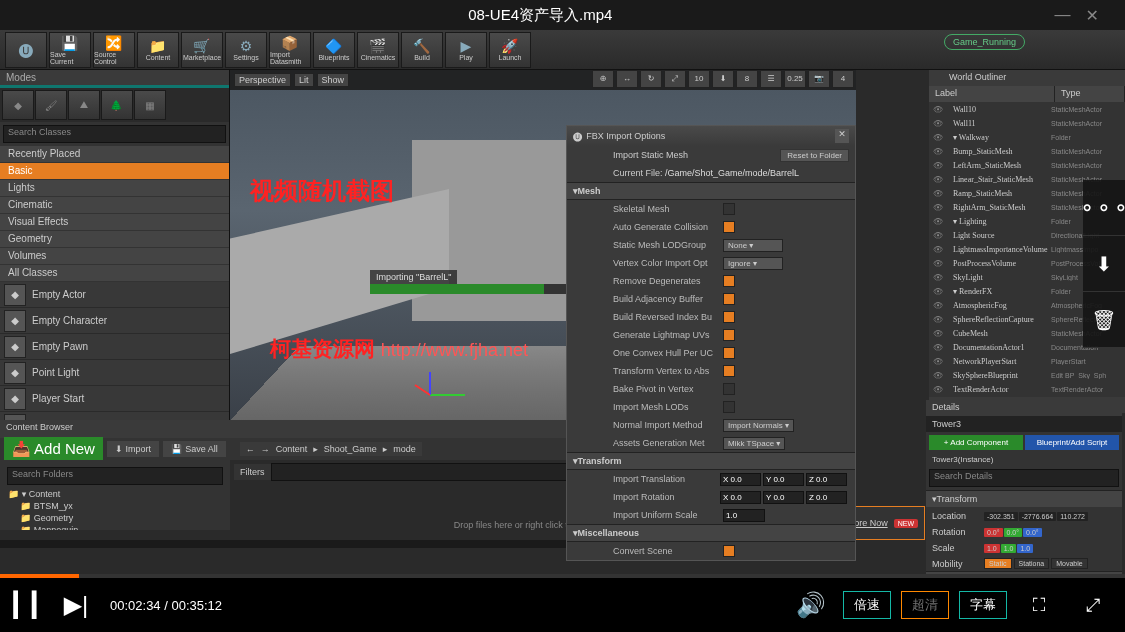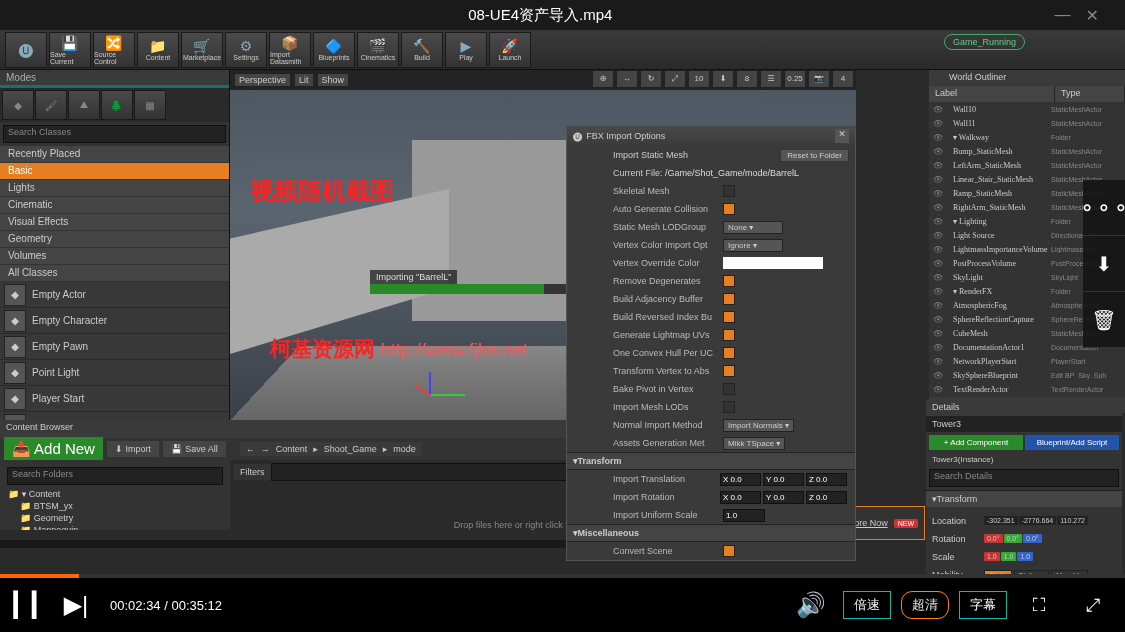--- a/index.html
+++ b/index.html
@@ -61,21 +61,21 @@
 .out-row .lbl { flex: 1; overflow: hidden; white-space: nowrap; font-size: 8px; padding-left: 8px; font-family: Liberation Serif, serif; }
 .out-row .typ { width: 70px; font-size: 7px; color: #888; overflow: hidden; }
 .out-footer { height: 16px; background: #3a3a3a; padding: 2px 6px; display: flex; font-size: 8px; }
 
 .details { position: absolute; right: 3px; top: 370px; width: 196px; bottom: 0; background: #333; font-size: 9px; color: #ccc; }
 .det-header { height: 16px; background: #3a3a3a; padding: 2px 6px; }
 .det-btns { display: flex; gap: 2px; padding: 3px; }
 .det-btn1 { flex: 1; padding: 3px; background: #2a8a2a; color: #fff; text-align: center; font-size: 8px; }
 .det-btn2 { flex: 1; padding: 3px; background: #2255aa; color: #fff; text-align: center; font-size: 8px; }
 .det-section { padding: 3px 6px; background: #444; border-top: 1px solid #222; }
-.det-row { display: flex; padding: 9px 6px; align-items: flex-start; height: 16px; gap: 2px; }
+.det-row { display: flex; padding: 2px 6px; align-items: flex-end; height: 16px; gap: 2px; }
 .det-vec { display: flex; gap: 1px; }
 .det-vec span { padding: 1px 3px; font-size: 7px; border-radius: 1px; }
 .vx { background: #cc3333; } .vy { background: #33aa33; } .vz { background: #3366cc; } .vn { background: #222; }
 .mob-btn { padding: 1px 4px; font-size: 7px; background: #333; border: 1px solid #222; }
 .mob-btn.active { background: #e67e22; }
 
 .content-browser { position: absolute; left: 0; top: 390px; width: 856px; bottom: 30px; background: #2a2a2a; font-size: 9px; color: #ccc; }
 .cb-tab { height: 18px; background: #3a3a3a; padding: 2px 6px; }
 .cb-toolbar { height: 22px; background: #333; display: flex; align-items: center; padding: 0 4px; gap: 4px; }
 .cb-btn-add { padding: 3px 8px; background: #2a8a2a; color: #fff; font-size: 15px; }
@@ -95,21 +95,21 @@
 .right-sidebar { position: absolute; right: 0; top: 180px; width: 42px; background: rgba(20,20,20,0.9); display: flex; flex-direction: column; z-index: 100; }
 .right-sidebar div { height: 56px; display: flex; align-items: center; justify-content: center; color: #fff; font-size: 20px; cursor: pointer; border-bottom: 1px solid #333; }
 
 .player-controls { position: absolute; bottom: 0; left: 0; right: 0; height: 54px; background: #000; display: flex; align-items: center; padding: 0 10px; color: #fff; }
 .progress-bar { position: absolute; bottom: 54px; left: 0; right: 0; height: 4px; background: #333; }
 .progress-fill { width: 7%; height: 100%; background: #ff6600; }
 .pc-btn { width: 36px; height: 36px; display: flex; align-items: center; justify-content: center; font-size: 24px; cursor: pointer; margin: 0 4px; }
 .pc-time { margin: 0 12px; font-size: 13px; }
 .pc-right { margin-left: auto; display: flex; gap: 10px; align-items: center; }
 .pc-chip { padding: 4px 10px; border: 1px solid #14b8a6; font-size: 13px; cursor: pointer; }
-.pc-chip.orange { border-color: #ff8800; color: #e5e5e5; border-radius: 11px; }
+.pc-chip.orange { border-color: #ff8800; color: #737373; }
 .game-badge { position: absolute; top: 4px; right: 100px; padding: 2px 8px; border: 1px solid #4a6; border-radius: 10px; color: #6c8; font-size: 9px; z-index: 60; }
 
 .status-bar { position: absolute; left: 0; bottom: 30px; width: 856px; height: 8px; background: #1a1a1a; }
 </style>
 </head>
 <body>
 
 <div class="top-bar">
   <span class="video-title">08-UE4资产导入.mp4</span>
   <div class="top-icons">
@@ -280,40 +280,37 @@
     <div class="dlg-title">
         <span>🅤</span>
         <span>FBX Import Options</span>
         <span class="dlg-close">✕</span>
       </div>
     <div class="dlg-row">
         <span>Import Static Mesh</span>
         <span class="dlg-reset">Reset to Folder</span>
       </div>
     <div class="dlg-row"><span>Current File:</span>&nbsp;<span style="color:#ddd">/Game/Shot_Game/mode/BarrelL</span></div>
+    <div class="dlg-section">▾Mesh</div>
     <div id="mesh-rows">
         <div class="dlg-row">
           <span class="dlg-label">Skeletal Mesh</span>
           <span class="dlg-check off"></span>
         </div>
         <div class="dlg-row">
           <span class="dlg-label">Auto Generate Collision</span>
           <span class="dlg-check"></span>
         </div>
         <div class="dlg-row">
           <span class="dlg-label">Static Mesh LODGroup</span>
           <span class="dlg-dropdown">None ▾</span>
         </div>
         <div class="dlg-row">
           <span class="dlg-label">Vertex Color Import Opt</span>
           <span class="dlg-dropdown">Ignore ▾</span>
-        </div>
-        <div class="dlg-row">
-          <span class="dlg-label">Vertex Override Color</span>
-          <span style="width:100px;height:12px;background:#fff;display:inline-block"></span>
         </div>
         <div class="dlg-row">
           <span class="dlg-label">Remove Degenerates</span>
           <span class="dlg-check"></span>
         </div>
         <div class="dlg-row">
           <span class="dlg-label">Build Adjacency Buffer</span>
           <span class="dlg-check"></span>
         </div>
         <div class="dlg-row">

